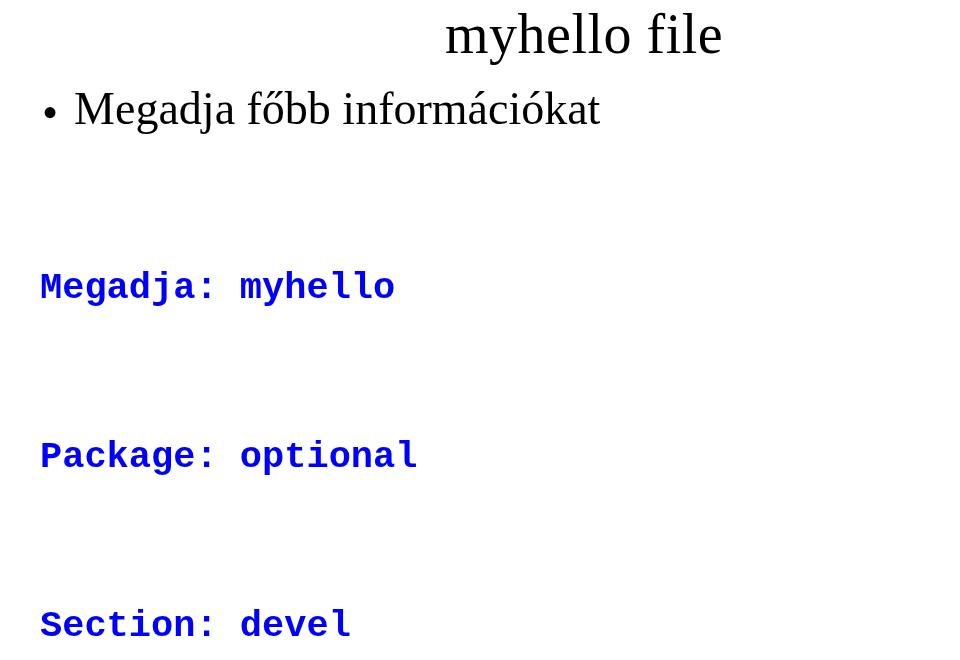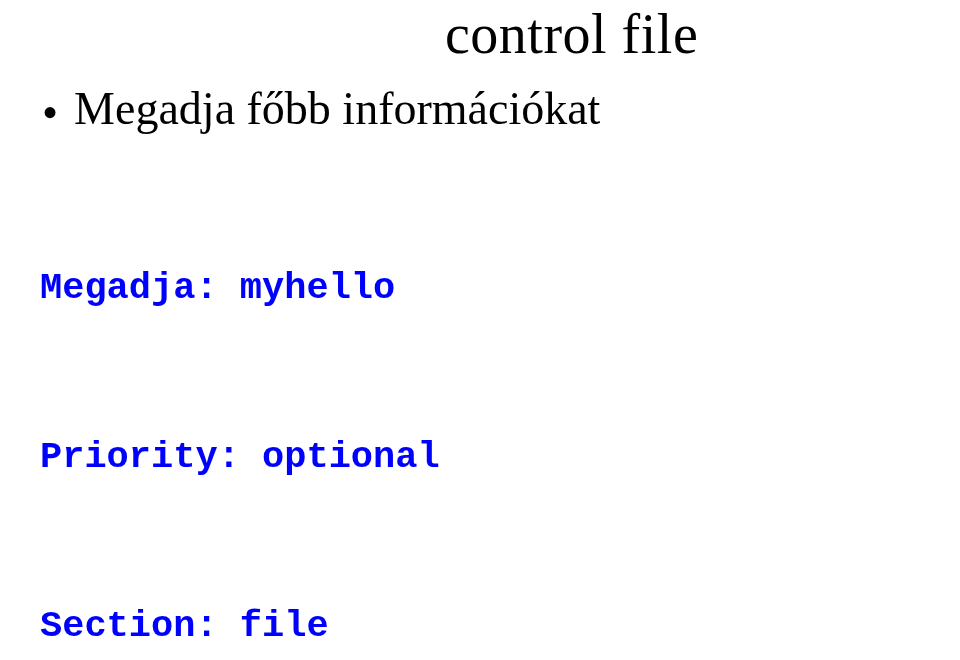--- a/index.html
+++ b/index.html
@@ -39,31 +39,31 @@
       margin-top: 12px;
       margin-left: 0px;
       white-space: pre;
     }
     .mono-line { display: block; }
   </style>
 </head>
 <body>
 
 <div class="slide">
-  <div class="title">control file</div>
+  <div class="title">myhello file</div>
 
   <div class="bullet-row">
     <span class="bullet">•</span>
     <span class="bullet-text">Megadja főbb információkat</span>
   </div>
 
   <div class="mono-block">
     <span class="mono-line">Megadja: myhello</span>
-    <span class="mono-line">Priority: optional</span>
-    <span class="mono-line">Section: file</span>
+    <span class="mono-line">Package: optional</span>
+    <span class="mono-line">Section: devel</span>
     
     
     
     
     
     
   </div>
 </div>
 
 </body></html>

